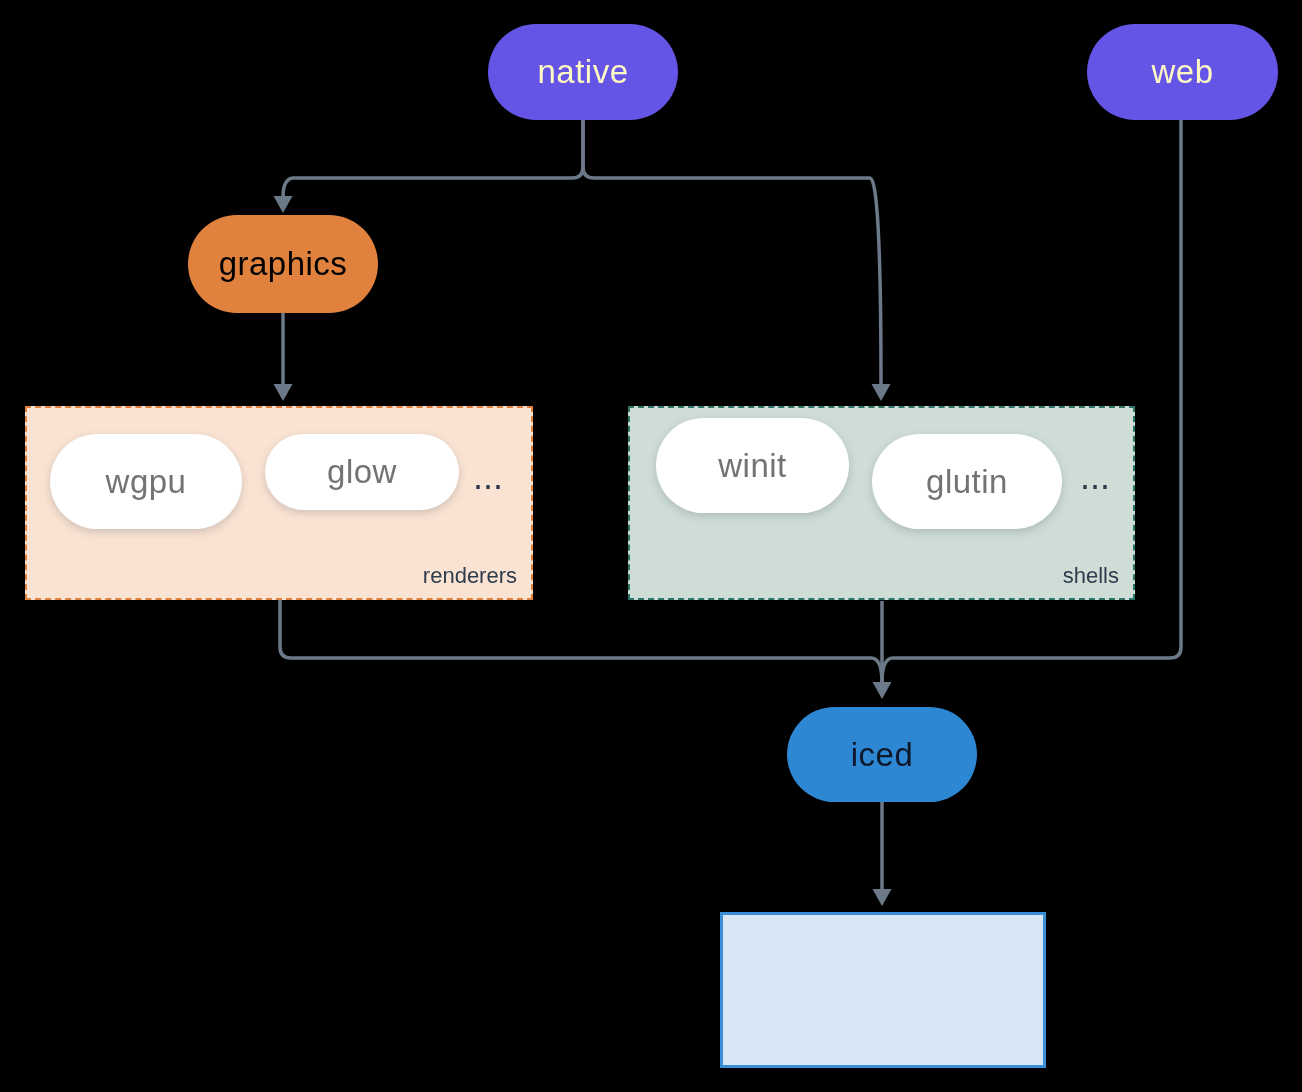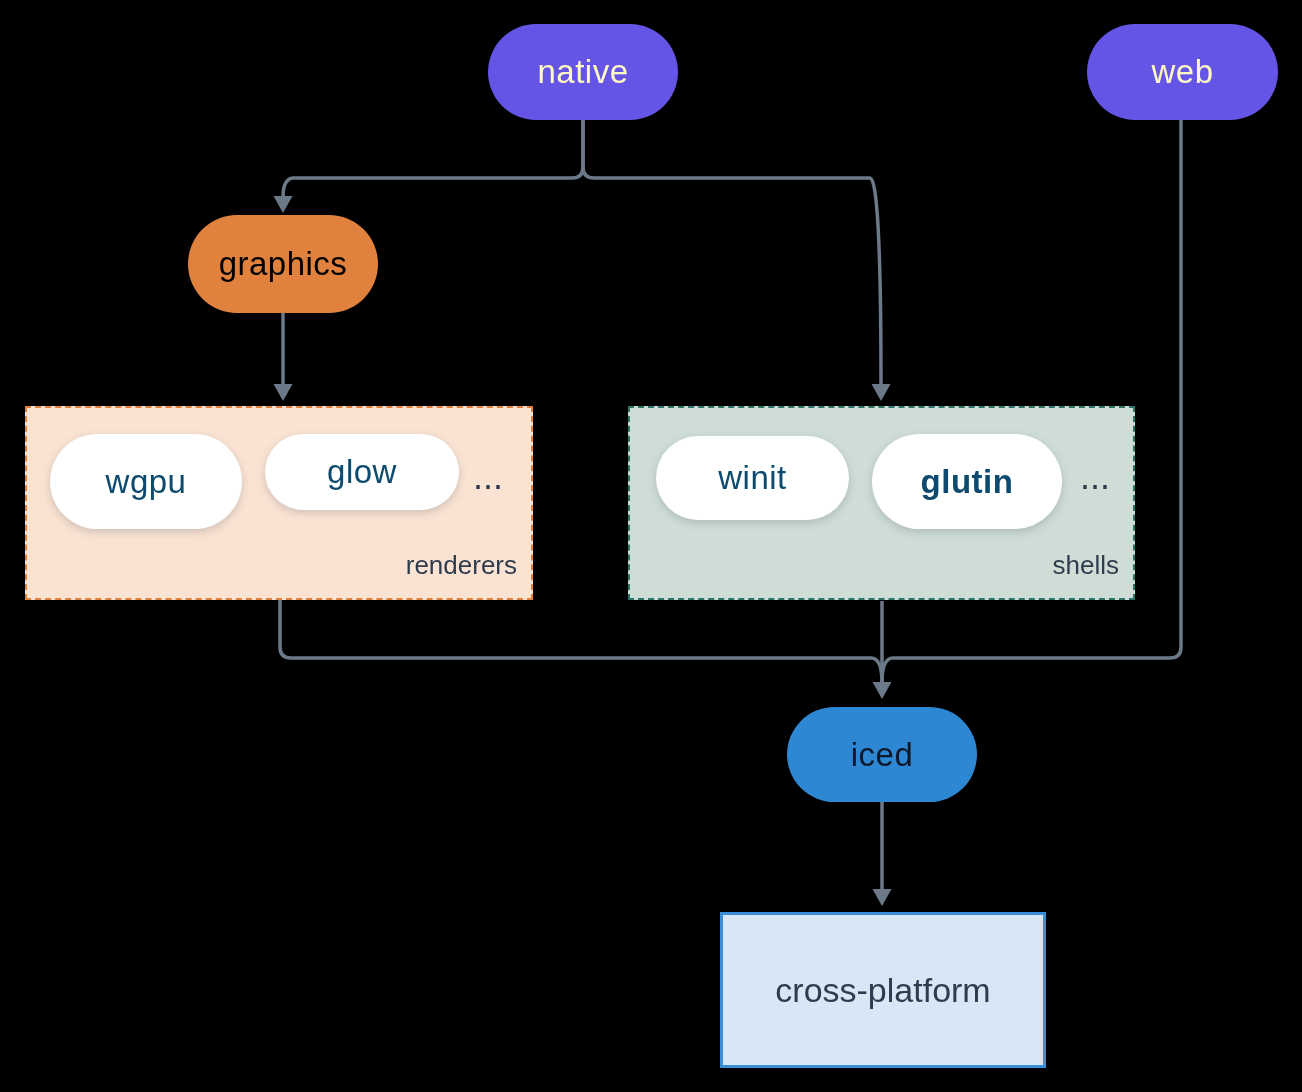--- a/index.html
+++ b/index.html
@@ -13,53 +13,53 @@
   .pill{
     position:absolute;
     display:flex;align-items:center;justify-content:center;
     border-radius:64px;
     font-size:33px;
     letter-spacing:0.5px;
   }
   .pill.purple{background:#6455e6;color:#fef9c3;}
   .pill.orange{background:#e0823e;color:#000000;}
   .pill.blue{background:#2e87d2;color:#0f172a;}
-  .pill.white{background:#ffffff;color:#0c4a6e;box-shadow:0 3px 8px rgba(40,55,70,0.20);}
+  .pill.white{background:#ffffff;color:#737373;box-shadow:0 3px 8px rgba(40,55,70,0.20);}
   .group{
     position:absolute;
     box-sizing:border-box;
   }
   .group.renderers{
     left:25px;top:406px;width:508px;height:194px;
     background:#fae3d3;border:2.5px dashed #e0823e;
   }
   .group.shells{
     left:628px;top:406px;width:507px;height:194px;
     background:#cfddd7;border:2.5px dashed #2c7568;
   }
   .group .group-label{
-    position:absolute;right:14px;bottom:17px;
-    font-size:26px;color:#2e3c4d;
+    position:absolute;right:14px;bottom:9px;
+    font-size:22px;color:#2e3c4d;
   }
   .group .ellipsis{
     position:absolute;top:48px;
     font-size:36px;color:#2e3c4d;
   }
   .group.renderers .ellipsis{left:446px;}
   .group.shells .ellipsis{left:450px;}
 
   #node-native{left:488px;top:24px;width:190px;height:96px;}
   #node-web{left:1087px;top:24px;width:191px;height:96px;}
   #node-graphics{left:188px;top:215px;width:190px;height:98px;}
   #node-iced{left:787px;top:707px;width:190px;height:95px;}
 
   #pill-wgpu{left:23px;top:26px;width:192px;height:95px;}
   #pill-glow{left:238px;top:26px;width:194px;height:76px;}
-  #pill-winit{left:26px;top:28px;width:193px;height:84px;}
-  #pill-glutin{left:242px;top:26px;width:190px;height:95px;font-weight:bold;}
+  #pill-winit{left:26px;top:10px;width:193px;height:95px;}
+  #pill-glutin{left:242px;top:26px;width:190px;height:95px;}
 
   #app-box{
     position:absolute;
     left:720px;top:912px;width:326px;height:156px;
     box-sizing:border-box;
     background:#d8e7f6;border:3px solid #3a8ed8;
     color:#2e3c4d;font-size:34px;
     display:flex;flex-direction:column;align-items:center;justify-content:center;
     line-height:1.42;
   }
@@ -102,14 +102,13 @@
 <div class="group shells">
   <div id="pill-winit" class="pill white">winit</div>
   <div id="pill-glutin" class="pill white">glutin</div>
   <span class="ellipsis">...</span>
   <span class="group-label">shells</span>
 </div>
 
 <div id="node-iced" class="pill blue">iced</div>
 
 <div id="app-box">
-  <div>cross-platform</div>
 </div>
 
 </body></html>

